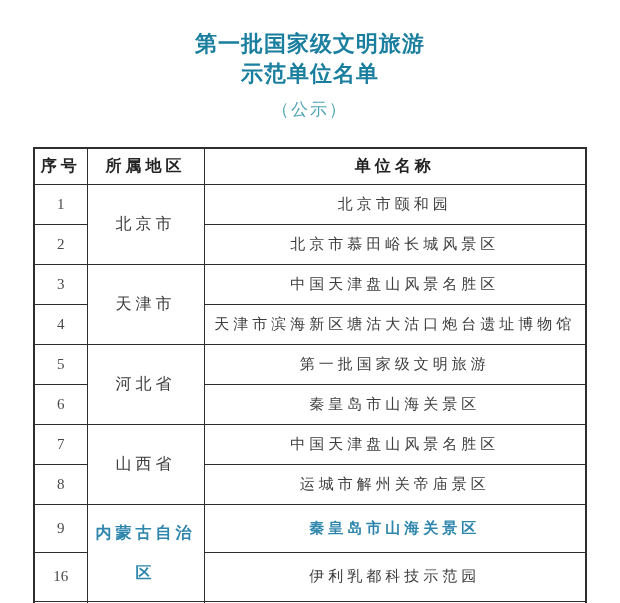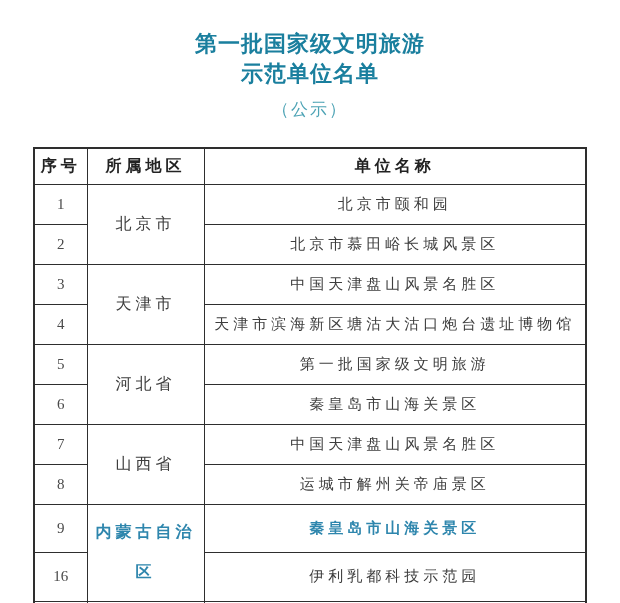--- a/index.html
+++ b/index.html
@@ -68,21 +68,20 @@
     word-break: break-all;
   }
   td.unit {
     font-size: 15px;
     color: #3d3d3d;
     letter-spacing: 4px;
   }
   .hl {
     color: #2e86ad !important;
     font-weight: bold;
-    font-family: Liberation Mono, monospace;
   }
   tr.partial td {
     height: 22px;
     border-bottom: none;
   }
 </style>
 </head>
 <body>
 
 <div class="page">

